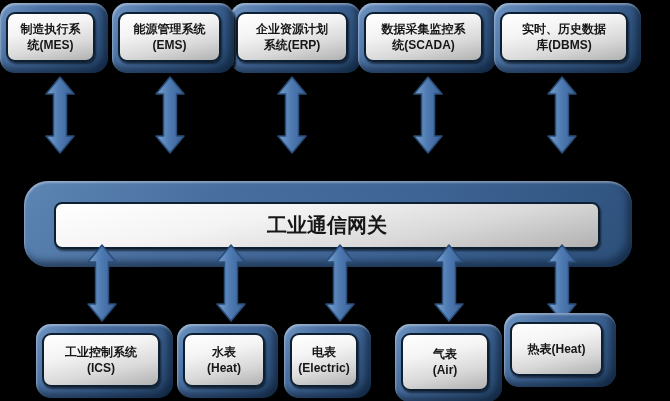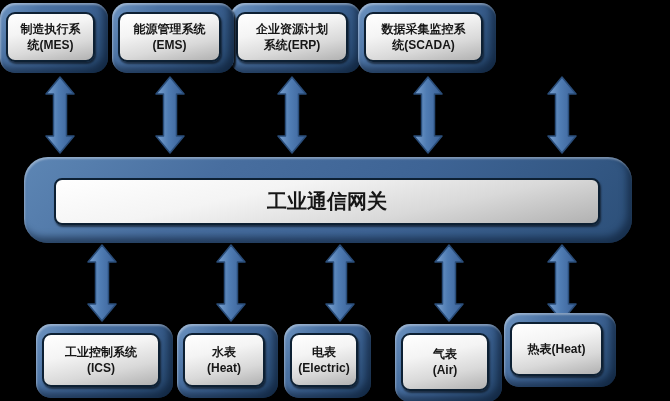--- a/index.html
+++ b/index.html
@@ -11,20 +11,21 @@
   .slab{
     position:absolute;border-radius:15px;
     background:linear-gradient(128deg,#6e95c2 0%,#4b72a3 28%,#3e6495 55%,#2e517b 82%,#203e61 100%);
     box-shadow:inset 1px 2px 2px rgba(255,255,255,.35),
                inset -5px -6px 7px rgba(8,22,42,.55),
                2px 3px 2px rgba(0,0,0,.85);
   }
   .gateway-slab{
     border-radius:24px;
     background:linear-gradient(132deg,#5d86b4 0%,#486e9f 30%,#3e6495 60%,#2c4f78 100%);
+    margin-top:24px;
   }
   
   .plate{
     position:absolute;left:6px;right:13px;top:9px;bottom:11px;
     border:2px solid #0d2033;border-radius:9px;
     background:linear-gradient(168deg,#ffffff 0%,#f4f4f4 35%,#d9d9d9 68%,#b1b1b1 100%);
     box-shadow:1px 2px 2px rgba(0,0,0,.55);
     display:flex;align-items:center;justify-content:center;
     text-align:center;white-space:pre-line;
     font-size:12px;font-weight:bold;color:#161616;line-height:1.35;
@@ -59,20 +60,24 @@
     <div class="plate">企业资源计划
 系统(ERP)</div>
   </div>
   <div class="slab" style="left:112px;top:3px;width:122px;height:70px">
     <div class="plate">能源管理系统
 (EMS)</div>
   </div>
   <div class="slab" style="left:358px;top:3px;width:138px;height:70px">
     <div class="plate">数据采集监控系
 统(SCADA)</div>
+  </div>
+  <div class="slab" style="left:494px;top:3px;width:147px;height:70px">
+    <div class="plate">实时、历史数据
+库(DBMS)</div>
   </div>
 
   <svg class="arrow" viewBox="0 0 30 78" style="left:45px;top:76px">
       <polygon points="15,1 29,18 21.5,18 21.5,60 29,60 15,77 1,60 8.5,60 8.5,18 1,18" fill="url(#agrad)" stroke="#2a4d79" stroke-width="1.5" stroke-linejoin="round"></polygon>
     </svg>
   <svg class="arrow" viewBox="0 0 30 78" style="left:155px;top:76px">
       <polygon points="15,1 29,18 21.5,18 21.5,60 29,60 15,77 1,60 8.5,60 8.5,18 1,18" fill="url(#agrad)" stroke="#2a4d79" stroke-width="1.5" stroke-linejoin="round"></polygon>
     </svg>
   <svg class="arrow" viewBox="0 0 30 78" style="left:277px;top:76px">
       <polygon points="15,1 29,18 21.5,18 21.5,60 29,60 15,77 1,60 8.5,60 8.5,18 1,18" fill="url(#agrad)" stroke="#2a4d79" stroke-width="1.5" stroke-linejoin="round"></polygon>

